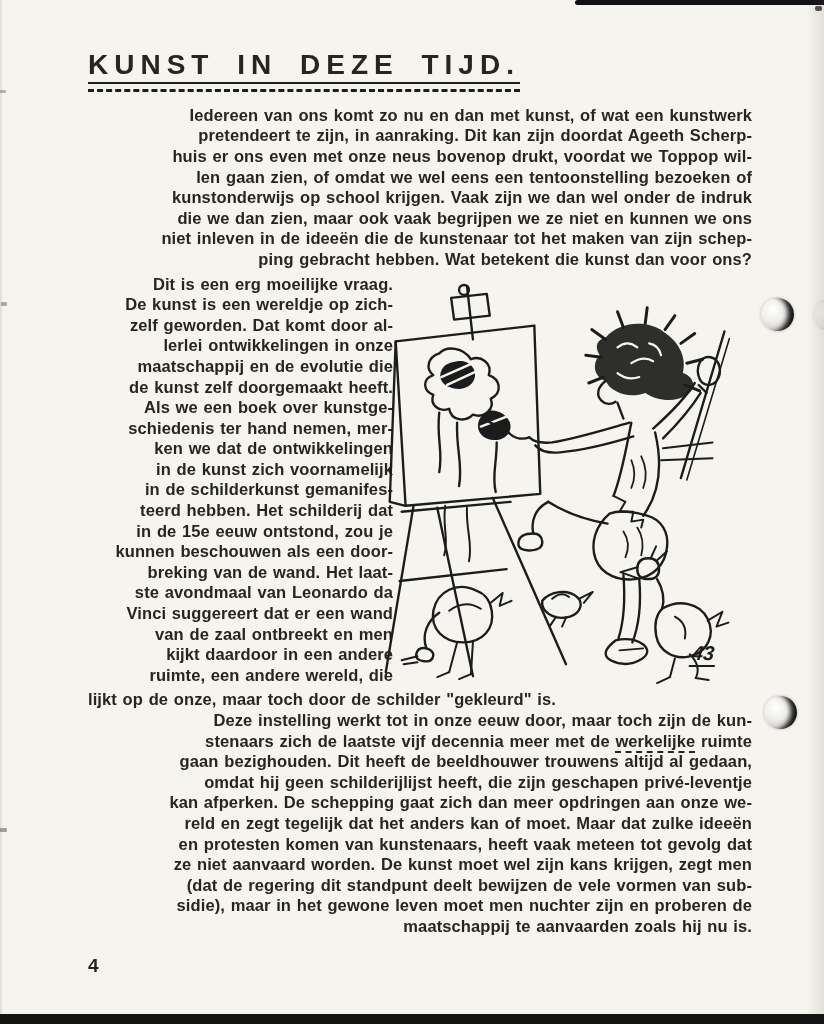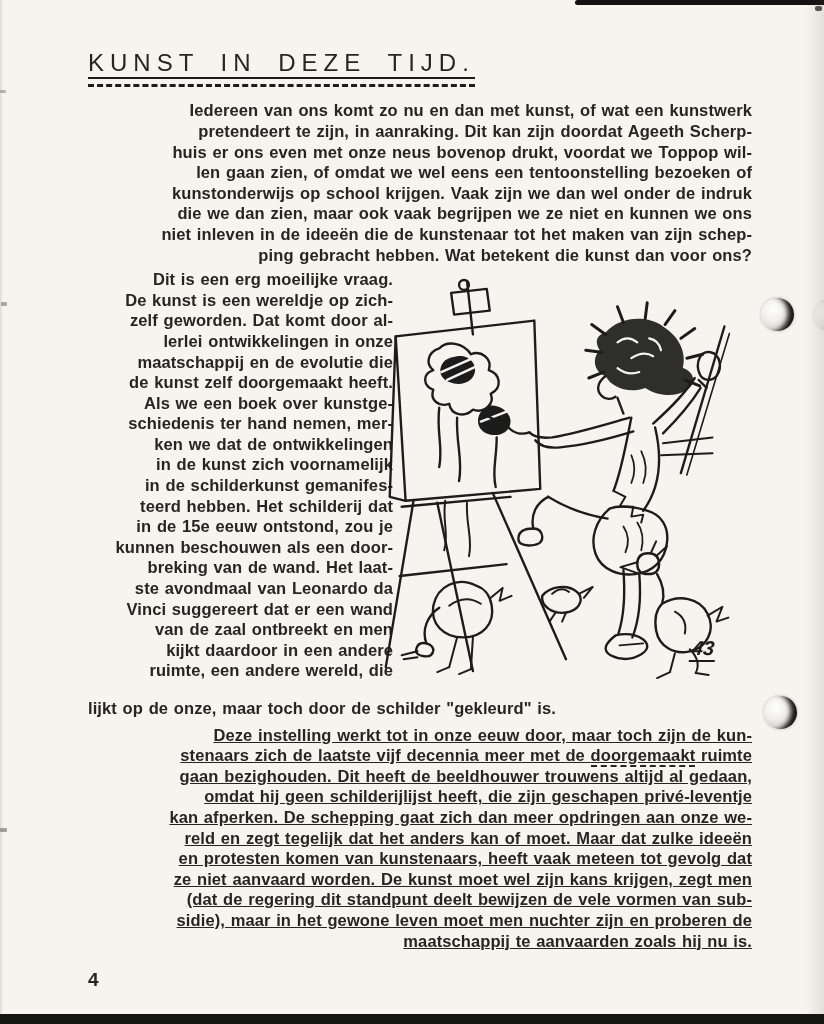--- a/index.html
+++ b/index.html
@@ -31,35 +31,35 @@
   .hole.h2{left:764px;top:696px;}
   .ghost-hole{
     position:absolute;left:812px;top:300px;width:26px;height:30px;border-radius:50%;
     background:radial-gradient(circle at 40% 40%, #f8f7f4 0%, #e3e1dc 60%, #cfccc6 100%);
     box-shadow:inset -5px 0 4px -2px rgba(90,88,82,.6);opacity:.65;
   }
   
   .content{position:relative;padding:50px 72px 0 88px;}
   h1.title{
     display:inline-block;margin:0 0 13px 0;
-    font-size:24px;font-weight:normal;letter-spacing:6px;word-spacing:9px;
+    font-size:28px;font-weight:bold;letter-spacing:6px;word-spacing:9px;
     border-bottom:3px dashed #1d1d1b;padding-bottom:5px;line-height:1.1;
   }
   h1.title .inner{display:inline-block;border-bottom:2.5px solid #1d1d1b;padding-bottom:1px;}
   .para{
     margin:0;white-space:pre;
     font-size:16.5px;font-weight:600;line-height:20.6px;
     letter-spacing:.1px;word-spacing:1px;color:#262522;
   }
   .para.indent{text-indent:18px;text-align:right;}
-  .para + .para{margin-top:17px;}
+  .para + .para{margin-top:4px;}
   .wrap-zone{position:relative;margin-top:4px;}
   .col{width:305px;}
   .dashed-underline{border-bottom:2px dashed #262522;padding-bottom:1px;}
-  .para3{margin-top:6px;text-decoration:underline;}
+  .para3{margin-top:0;}
   .pageno{margin:18px 0 0 0;font-size:19px;font-weight:600;letter-spacing:1px;}
   
   .illo{position:absolute;left:292px;top:8px;width:372px;height:404px;}
   .illo svg{width:100%;height:100%;display:block;}
   .sig{
     position:absolute;left:310px;top:360px;
     font-size:20px;font-weight:bold;font-style:italic;
     border-bottom:2px solid #1c1c1c;padding:0 2px 0 2px;transform:skewX(-6deg);
     color:#1c1c1c;
   }
@@ -190,21 +190,21 @@
             <path d="M296,380 L291,399 M311,376 C319,384 321,392 317,400" stroke-width="2"></path>
             <path d="M291,399 l-13,6 M317,400 l13,2" stroke-width="2"></path>
             <path d="M329,342 l15,-9 l-6,15 l12,-4" stroke-width="2"></path>
           </g>
         </svg>
         <span class="sig">43</span>
       </div>
     </div>
 
     <p class="para indent para3"><span>Deze instelling werkt tot in onze eeuw door, maar toch zijn de kun-
-stenaars zich de laatste vijf decennia meer met de </span><span class="dashed-underline">doorgemaakt</span><span> ruimte
+stenaars zich de laatste vijf decennia meer met de </span><span class="dashed-underline">werkelijke</span><span> ruimte
 gaan bezighouden. Dit heeft de beeldhouwer trouwens altijd al gedaan,
 omdat hij geen schilderijlijst heeft, die zijn geschapen privé-leventje
 kan afperken. De schepping gaat zich dan meer opdringen aan onze we-
 reld en zegt tegelijk dat het anders kan of moet. Maar dat zulke ideeën
 en protesten komen van kunstenaars, heeft vaak meteen tot gevolg dat
 ze niet aanvaard worden. De kunst moet wel zijn kans krijgen, zegt men
 (dat de regering dit standpunt deelt bewijzen de vele vormen van sub-
 sidie), maar in het gewone leven moet men nuchter zijn en proberen de
 maatschappij te aanvaarden zoals hij nu is.</span></p>
 

